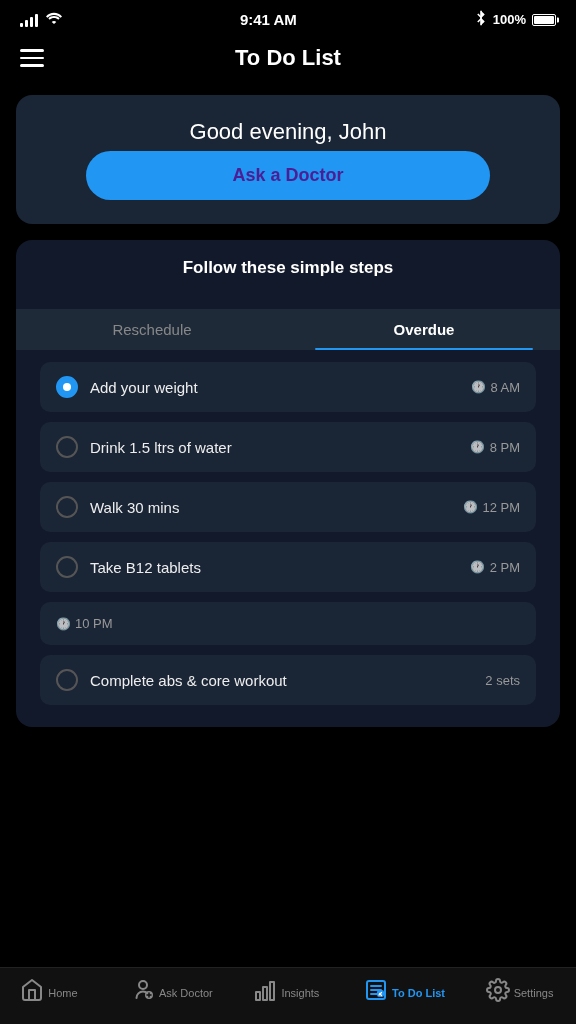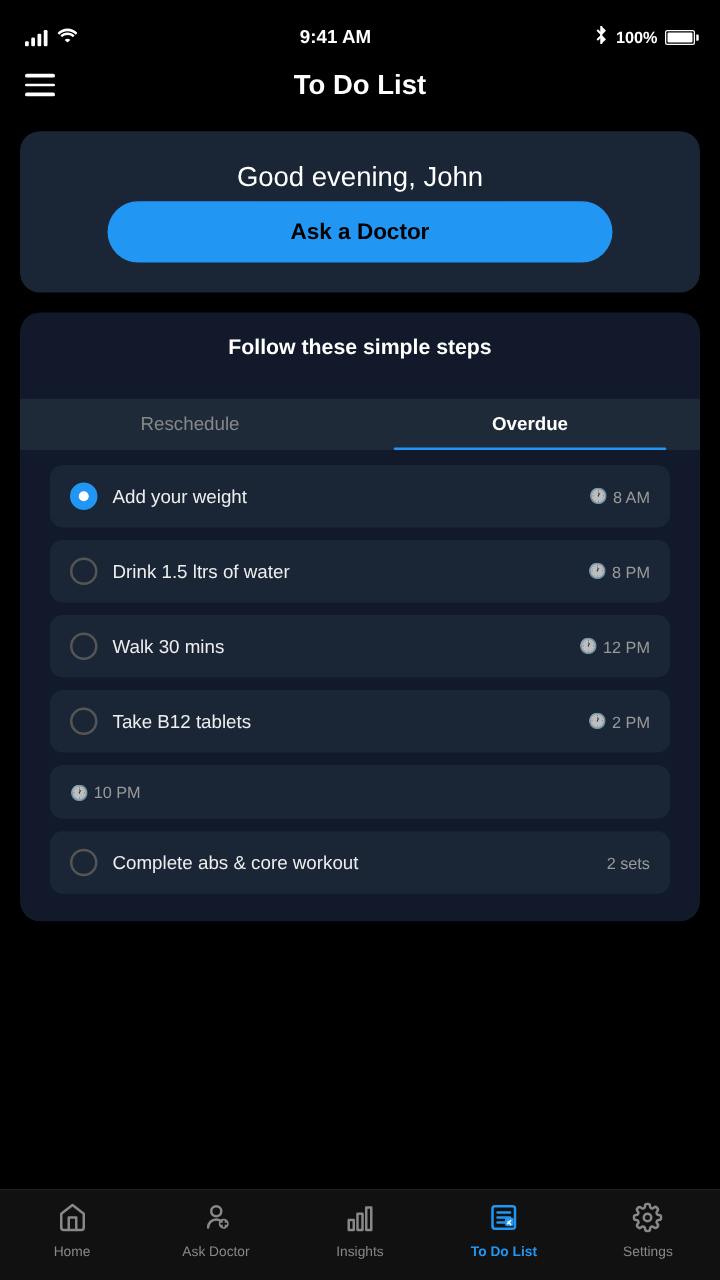--- a/index.html
+++ b/index.html
@@ -11,21 +11,21 @@
       font-family: -apple-system, BlinkMacSystemFont, 'Helvetica Neue', Arial, sans-serif;
       color: #fff;
       overflow-x: hidden;
     }
 
     
     .status-bar {
       display: flex;
       justify-content: space-between;
       align-items: center;
-      padding: 20px 20px 6px;
+      padding: 10px 20px 6px;
       font-size: 14px;
       font-weight: 600;
     }
     .status-left {
       display: flex;
       align-items: center;
       gap: 4px;
     }
     .signal-bars {
       display: flex;
@@ -130,21 +130,21 @@
     .greeting-text strong {
       font-weight: 400;
     }
     .greeting-subtitle {
       font-size: 14px;
       color: #aaa;
       margin-bottom: 18px;
     }
     .ask-doctor-btn {
       background: #2196F3;
-      color: #000000;
+      color: #4c1d95;
       border: none;
       border-radius: 30px;
       padding: 14px 40px;
       font-size: 18px;
       font-weight: 700;
       cursor: pointer;
       width: 80%;
     }
 
     
@@ -258,21 +258,21 @@
       width: 576px;
       background: #111;
       display: flex;
       justify-content: space-around;
       align-items: center;
       padding: 10px 0 16px;
       border-top: 1px solid #222;
     }
     .nav-item {
       display: flex;
-      flex-direction: column;
+      flex-direction: row;
       align-items: center;
       gap: 4px;
       cursor: pointer;
       min-width: 70px;
     }
     .nav-icon {
       font-size: 22px;
       color: #888;
     }
     .nav-icon.active {

